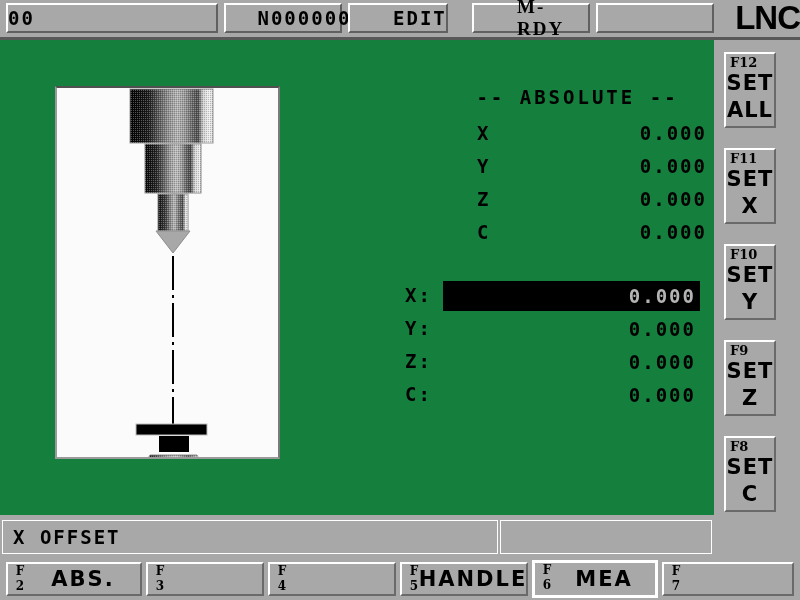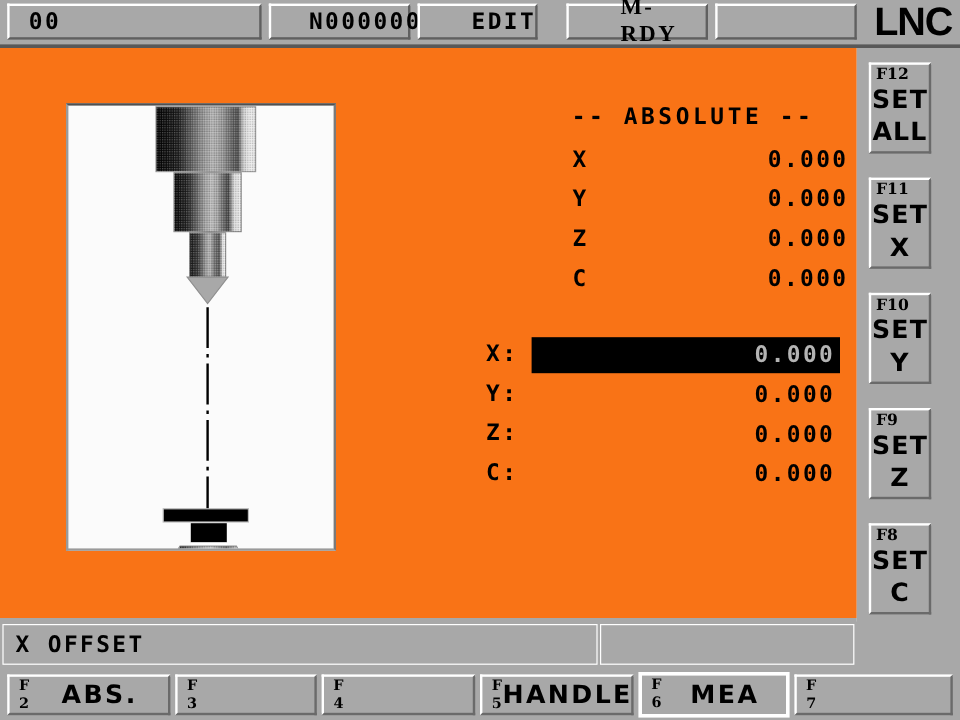--- a/index.html
+++ b/index.html
@@ -35,53 +35,53 @@
     box-sizing: border-box;
     display: flex;
     align-items: center;
     font-family: "DejaVu Sans Mono", monospace;
     font-size: 19px;
     font-weight: bold;
     letter-spacing: 2px;
     color: #000;
     padding-left: 43px;
   }
-  #hp-alarm   { left: 6px;   width: 212px; justify-content: flex-start; padding-left: 16px; }
+  #hp-alarm   { left: 6px;   width: 212px; justify-content: flex-start; padding-left: 0; }
   #hp-seq     { left: 224px; width: 118px; justify-content: center; }
   #hp-mode    { left: 348px; width: 100px; justify-content: flex-start; }
   #hp-status  { left: 472px; width: 118px; justify-content: center; font-family: Liberation Serif, serif; }
   #hp-spare   { left: 596px; width: 118px; justify-content: center; }
 
   .logo {
     position: absolute;
     left: 722px; top: 0px;
     width: 78px; height: 36px;
     display: flex;
     align-items: center;
-    justify-content: center;
+    justify-content: flex-end;
     font-family: "Liberation Sans", sans-serif;
     font-size: 33px;
     font-weight: bold;
     color: #000;
     letter-spacing: -1px;
   }
 
   .hrule {
     position: absolute;
     left: 0; top: 37px;
     width: 800px; height: 3px;
     background: #585858;
   }
 
   
   .main {
     position: absolute;
     left: 0; top: 40px;
     width: 714px; height: 475px;
-    background: #f97316;
+    background: #15803d;
   }
 
   
   .drawpanel {
     position: absolute;
     left: 55px; top: 46px;
     width: 225px; height: 373px;
     background: #fbfbfb;
     border-top: 2px solid #505050;
     border-left: 2px solid #9a9a9a;

